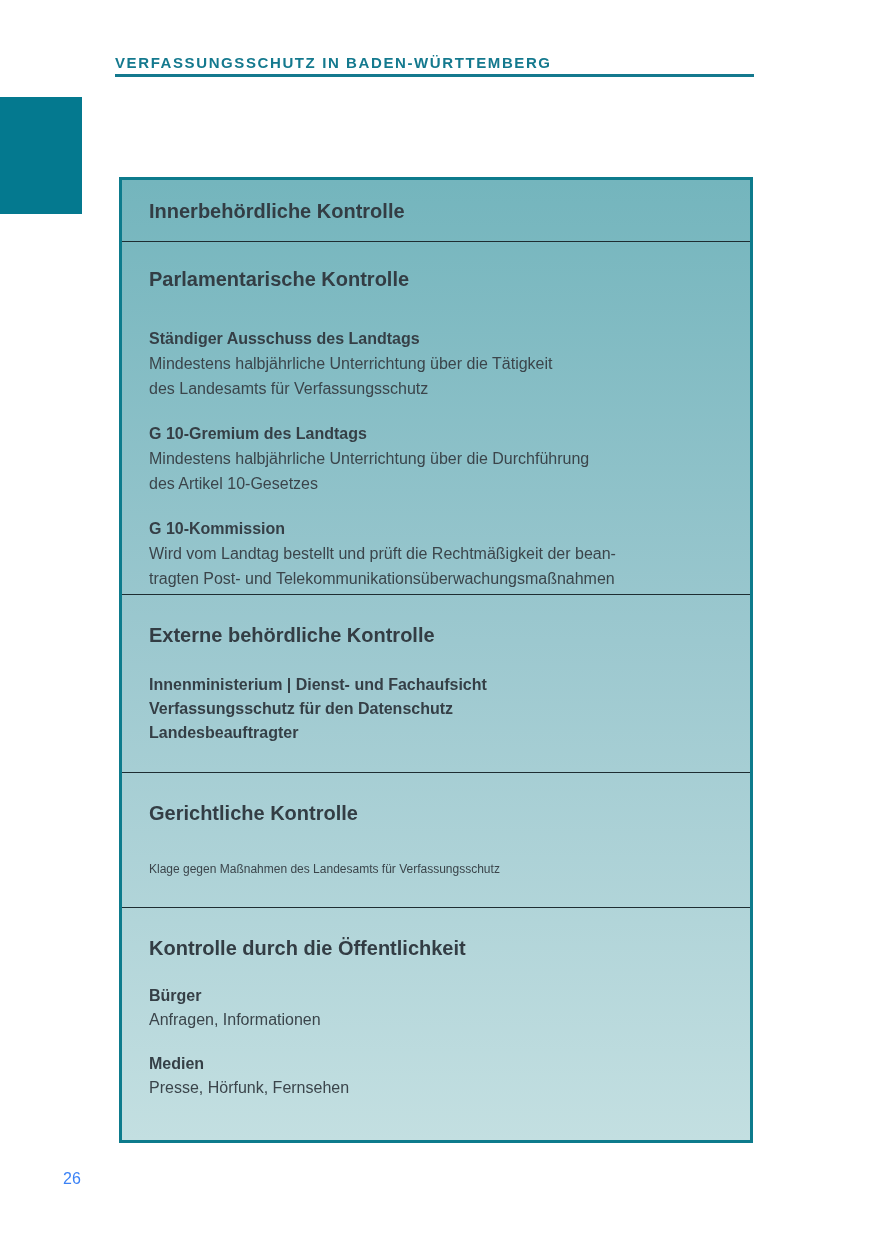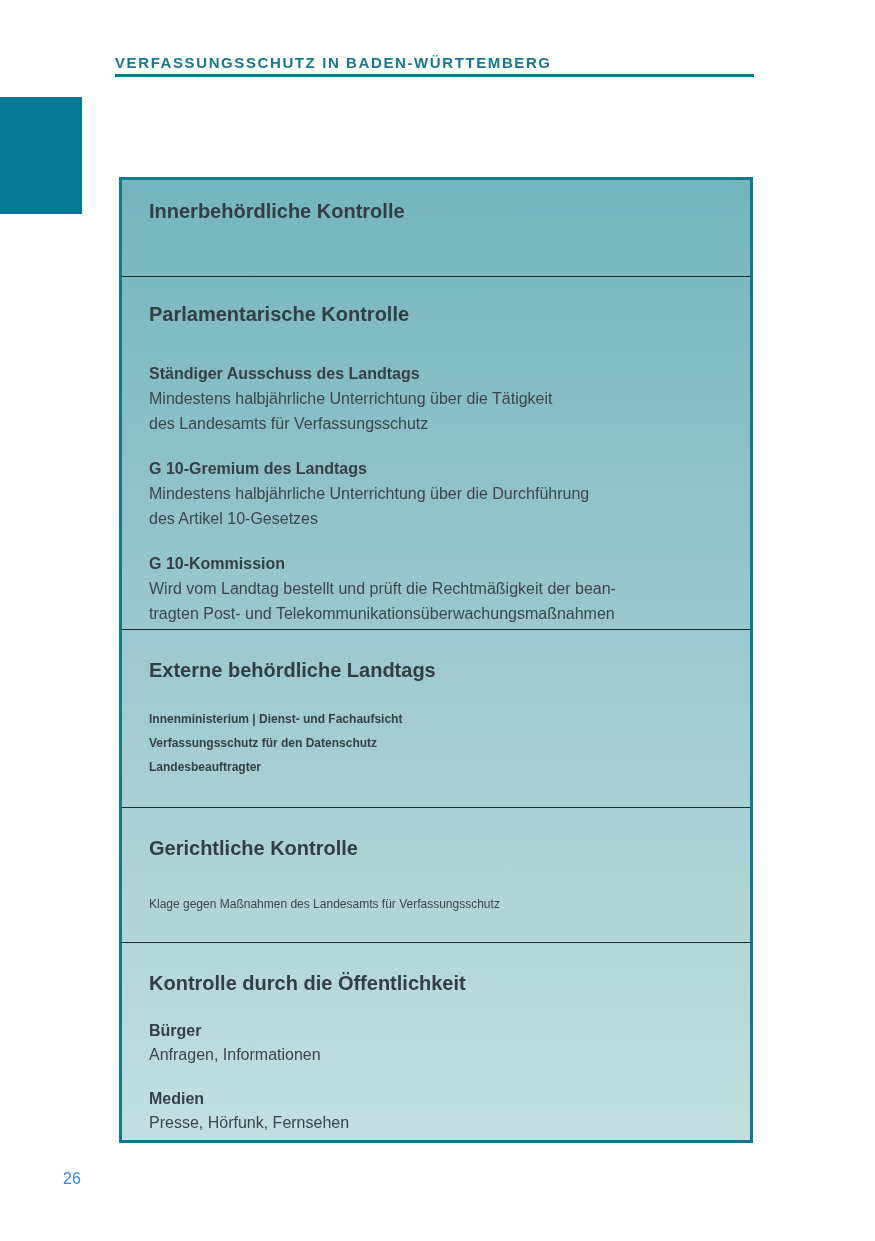--- a/index.html
+++ b/index.html
@@ -39,40 +39,40 @@
     border: 3px solid #0d7b8c;
     background: linear-gradient(180deg, #74b5bd 0%, #9cc8cf 48%, #c3dfe1 100%);
     display: flex; flex-direction: column;
     color: #3b454b;
   }
   .section {
     padding: 0 30px 0 27px;
     overflow: hidden;
   }
   .section.divided { border-bottom: 1px solid #1e2d32; }
-  .sec-1 { height: 97px;  padding-top: 20px; }
+  .sec-1 { height: 62px;  padding-top: 20px; }
   .sec-2 { height: 353px; padding-top: 26px; }
   .sec-3 { height: 178px; padding-top: 29px; }
   .sec-4 { height: 135px; padding-top: 29px; }
   .sec-5 { flex: 1;       padding-top: 29px; }
 
   .section-title {
     font-size: 20px; font-weight: bold;
     color: #333d44;
     line-height: 23px;
   }
 
   .item { margin-top: 20px; line-height: 25px; font-size: 16px; }
   .item.first { margin-top: 35px; }
   .item-label { font-weight: bold; color: #353f46; }
   .item-text  { color: #3b454b; white-space: pre-line; }
 
   
   .bold-list { margin-top: 26px; }
-  .bold-line { font-size: 12px; font-weight: bold; color: #353f46; line-height: 23px; }
+  .bold-line { font-size: 16px; font-weight: bold; color: #353f46; line-height: 23px; }
   .bold-line + .bold-line { margin-top: 1px; }
 
   
   .plain-line { margin-top: 32px; font-size: 12px; color: #3b454b; line-height: 24px; }
 
   
   .sec-5 .item { line-height: 24px; }
   .sec-5 .item.first { margin-top: 24px; }
 
   
@@ -109,21 +109,21 @@
 des Artikel 10-Gesetzes</div>
     </div>
     <div class="item">
       <div class="item-label">G 10-Kommission</div>
       <div class="item-text">Wird vom Landtag bestellt und prüft die Rechtmäßigkeit der bean-
 tragten Post- und Telekommunikationsüberwachungsmaßnahmen</div>
     </div>
   </div>
 
   <div class="section sec-3 divided">
-    <div class="section-title">Externe behördliche Landtags</div>
+    <div class="section-title">Externe behördliche Kontrolle</div>
     <div class="bold-list">
       <div class="bold-line">Innenministerium | Dienst- und Fachaufsicht</div>
       <div class="bold-line">Verfassungsschutz für den Datenschutz</div>
       <div class="bold-line">Landesbeauftragter</div>
     </div>
   </div>
 
   <div class="section sec-4 divided">
     <div class="section-title">Gerichtliche Kontrolle</div>
     <div class="plain-line">Klage gegen Maßnahmen des Landesamts für Verfassungsschutz</div>

